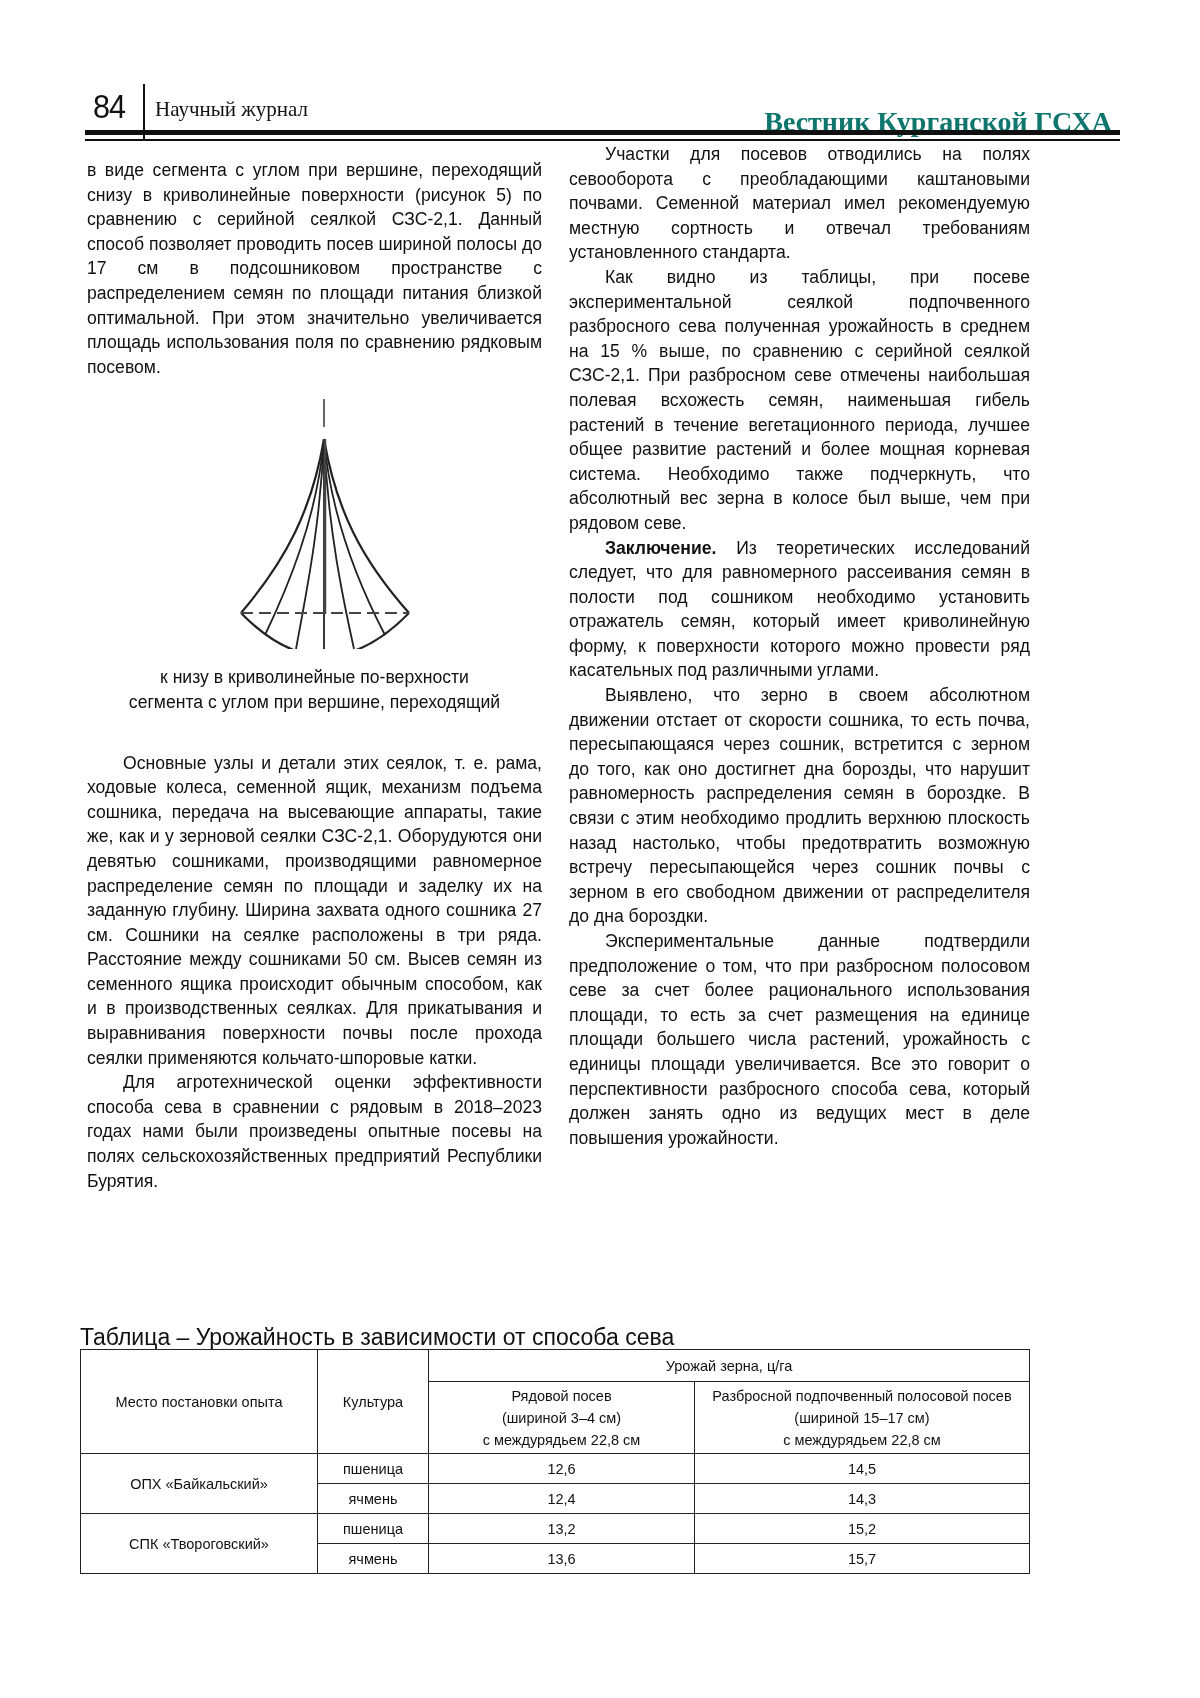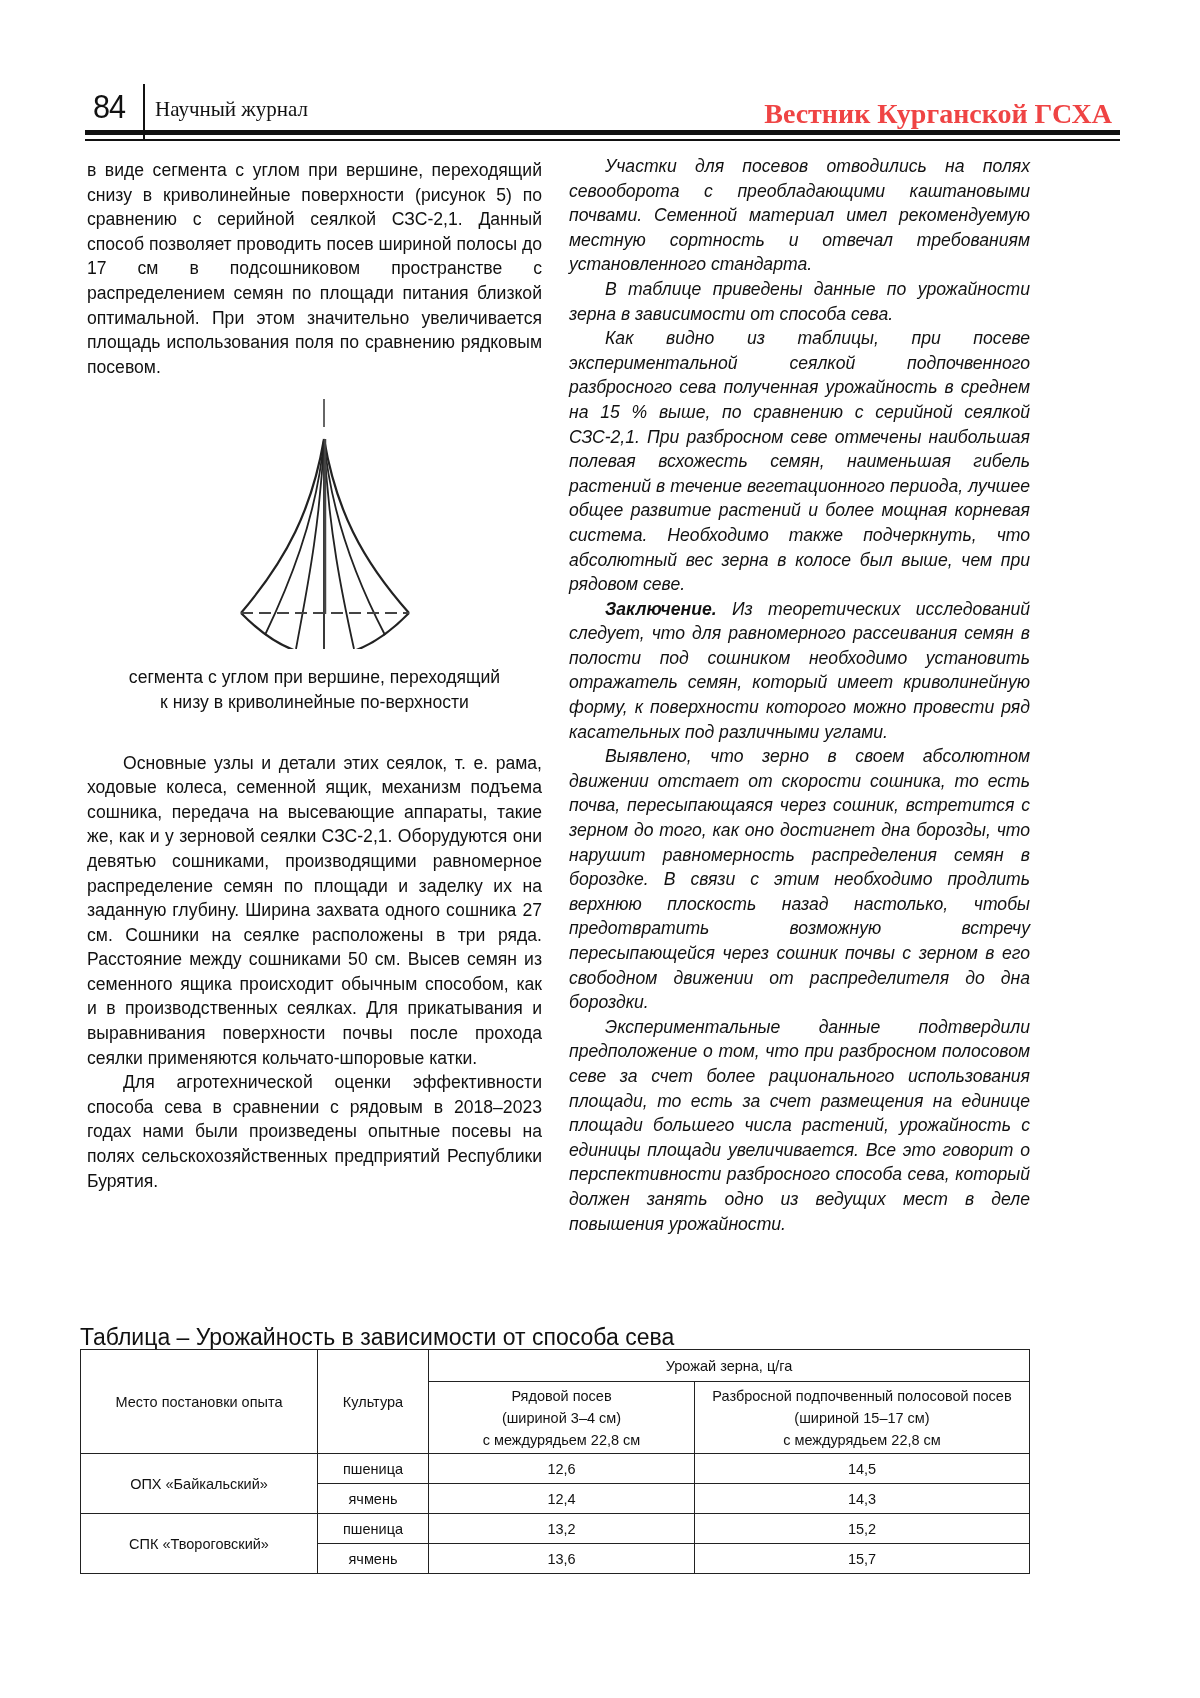--- a/index.html
+++ b/index.html
@@ -4,28 +4,28 @@
   <style>
     * { box-sizing: border-box; margin: 0; padding: 0; }
     html, body { width: 1200px; height: 1698px; background: #ffffff; }
     body { position: relative; color: #111; font-family: "Liberation Sans", sans-serif; }
 
     
     .header { position: absolute; left: 85px; top: 84px; width: 1035px; height: 52px; }
     .page-num { position: absolute; left: 8px; top: 0; font-family: "Liberation Sans", sans-serif; font-size: 34px; font-weight: normal; letter-spacing: -1px; line-height: 44px; color: #111; transform: scaleX(0.9); transform-origin: left; }
     .vdivider { position: absolute; left: 58px; top: 0; width: 2px; height: 56px; background: #111; }
     .journal-label { position: absolute; left: 70px; top: 14px; font-family: "Liberation Serif", serif; font-size: 21px; line-height: 22px; color: #111; }
-    .journal-name { position: absolute; right: 8px; top: 12px; font-family: "Liberation Serif", serif; font-size: 28px; font-weight: bold; line-height: 36px; color: #ef4444; }
+    .journal-name { position: absolute; right: 8px; top: 20px; font-family: "Liberation Serif", serif; font-size: 28px; font-weight: bold; line-height: 36px; color: #0f766e; }
     .rule-thick { position: absolute; left: 0; top: 46px; width: 1035px; height: 5px; background: #111; }
     .rule-thin { position: absolute; left: 0; top: 55px; width: 1035px; height: 1.5px; background: #111; }
 
     
     .col { position: absolute; font-family: "Liberation Sans", sans-serif; font-size: 17.6px; line-height: 24.6px; color: #111; text-align: justify; hyphens: manual; }
     .col-left { left: 87px; top: 158px; width: 455px; }
-    .col-right { left: 569px; top: 154px; width: 461px; font-style: italic; }
+    .col-right { left: 569px; top: 142px; width: 461px; }
     .col p { text-indent: 0; }
     .col p.indent { text-indent: 36px; }
     .col p.last { text-align-last: left; }
     .bold { font-weight: bold; }
 
     
     .figure { position: relative; width: 455px; height: 258px; margin-top: 16px; }
     .figure svg { position: absolute; left: 140px; top: 4px; }
     .caption { text-align: center; font-size: 17.6px; line-height: 24.6px; margin-top: 12px; margin-bottom: 36px; }
     .caption div { text-align: center; }
@@ -73,31 +73,30 @@
       <path d="M97 40 C 101 130, 116 200, 127 250" fill="none" stroke="#222" stroke-width="1.8"></path>
       <path d="M97 40 C 104 120, 134 190, 158 236" fill="none" stroke="#222" stroke-width="1.8"></path>
 
       <line x1="98" y1="40" x2="98" y2="215" stroke="#444" stroke-width="2.5"></line>
 
       <line x1="14" y1="214" x2="182" y2="214" stroke="#444" stroke-width="2" stroke-dasharray="12 6"></line>
     </svg>
   </div>
 
   <div class="caption">
+    <div>к низу в криволинейные по-верхности</div>
     <div>сегмента с углом при вершине, переходящий</div>
-    <div>к низу в криволинейные по-верхности</div>
   </div>
 
   <p class="indent last">Основные узлы и детали этих сеялок, т. е. рама, ходовые колеса, семенной ящик, механизм подъема сошника, передача на высевающие аппараты, такие же, как и у зерновой сеялки СЗС-2,1. Оборудуются они девятью сошниками, производящими равномерное распределение семян по площади и заделку их на заданную глубину. Ширина захвата одного сошника 27 см. Сошники на сеялке расположены в три ряда. Расстояние между сошниками 50 см. Высев семян из семенного ящика происходит обычным способом, как и в производственных сеялках. Для прикатывания и выравнивания поверхности почвы после прохода сеялки применяются кольчато-шпоровые катки.</p>
   <p class="indent last">Для агротехнической оценки эффективности способа сева в сравнении с рядовым в 2018–2023 годах нами были произведены опытные посевы на полях сельскохозяйственных предприятий Республики Бурятия.</p>
 </div>
 
 <div class="col col-right">
   <p class="indent last">Участки для посевов отводились на полях севооборота с преобладающими каштановыми почвами. Семенной материал имел рекомендуемую местную сортность и отвечал требованиям установленного стандарта.</p>
-  <p class="indent last">В таблице приведены данные по урожайности зерна в зависимости от способа сева.</p>
   <p class="indent last">Как видно из таблицы, при посеве экспериментальной сеялкой подпочвенного разбросного сева полученная урожайность в среднем на 15 % выше, по сравнению с серийной сеялкой СЗС-2,1. При разбросном севе отмечены наибольшая полевая всхожесть семян, наименьшая гибель растений в течение вегетационного периода, лучшее общее развитие растений и более мощная корневая система. Необходимо также подчеркнуть, что абсолютный вес зерна в колосе был выше, чем при рядовом севе.</p>
   <p class="indent last"><span class="bold">Заключение.</span><span> Из теоретических исследований следует, что для равномерного рассеивания семян в полости под сошником необходимо установить отражатель семян, который имеет криволинейную форму, к поверхности которого можно провести ряд касательных под различными углами.</span></p>
   <p class="indent last">Выявлено, что зерно в своем абсолютном движении отстает от скорости сошника, то есть почва, пересыпающаяся через сошник, встретится с зерном до того, как оно достигнет дна борозды, что нарушит равномерность распределения семян в бороздке. В связи с этим необходимо продлить верхнюю плоскость назад настолько, чтобы предотвратить возможную встречу пересыпающейся через сошник почвы с зерном в его свободном движении от распределителя до дна бороздки.</p>
   <p class="indent last">Экспериментальные данные подтвердили предположение о том, что при разбросном полосовом севе за счет более рационального использования площади, то есть за счет размещения на единице площади большего числа растений, урожайность с единицы площади увеличивается. Все это говорит о перспективности разбросного способа сева, который должен занять одно из ведущих мест в деле повышения урожайности.</p>
 </div>
 
 <div class="table-title">Таблица – Урожайность в зависимости от способа сева</div>
 <table class="yield">
   <tbody>
       <tr class="hdr-top">

